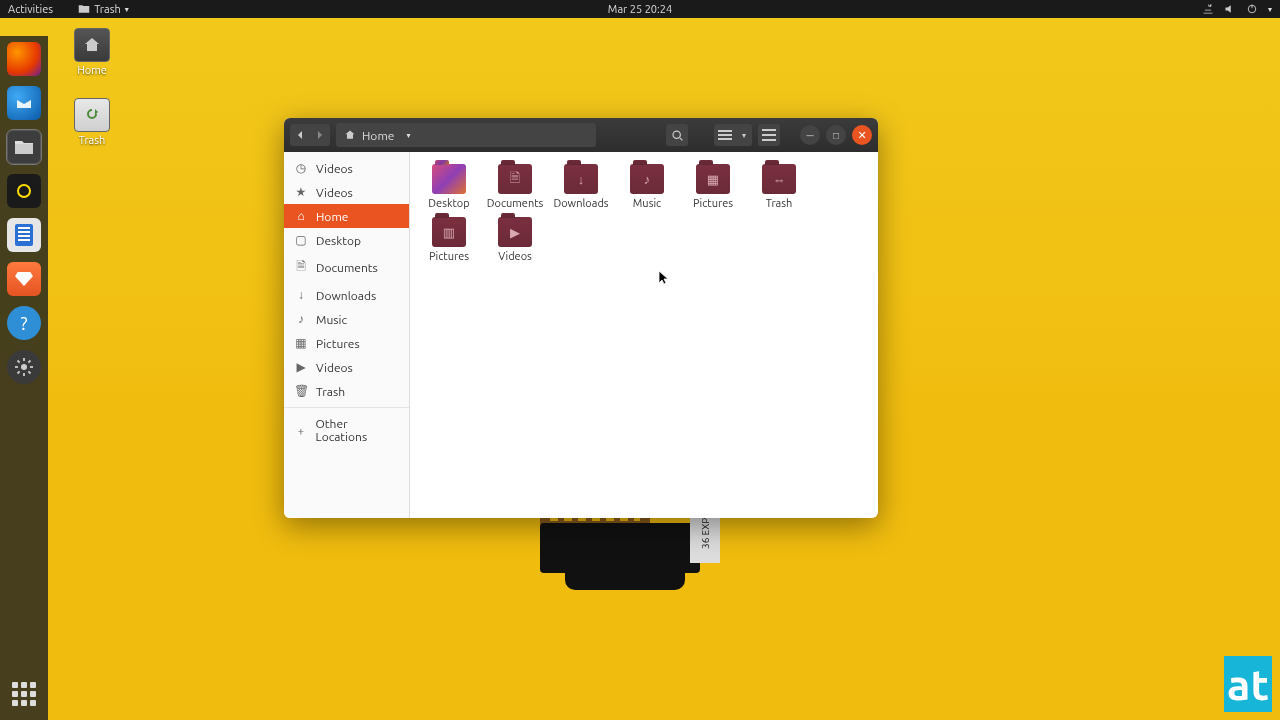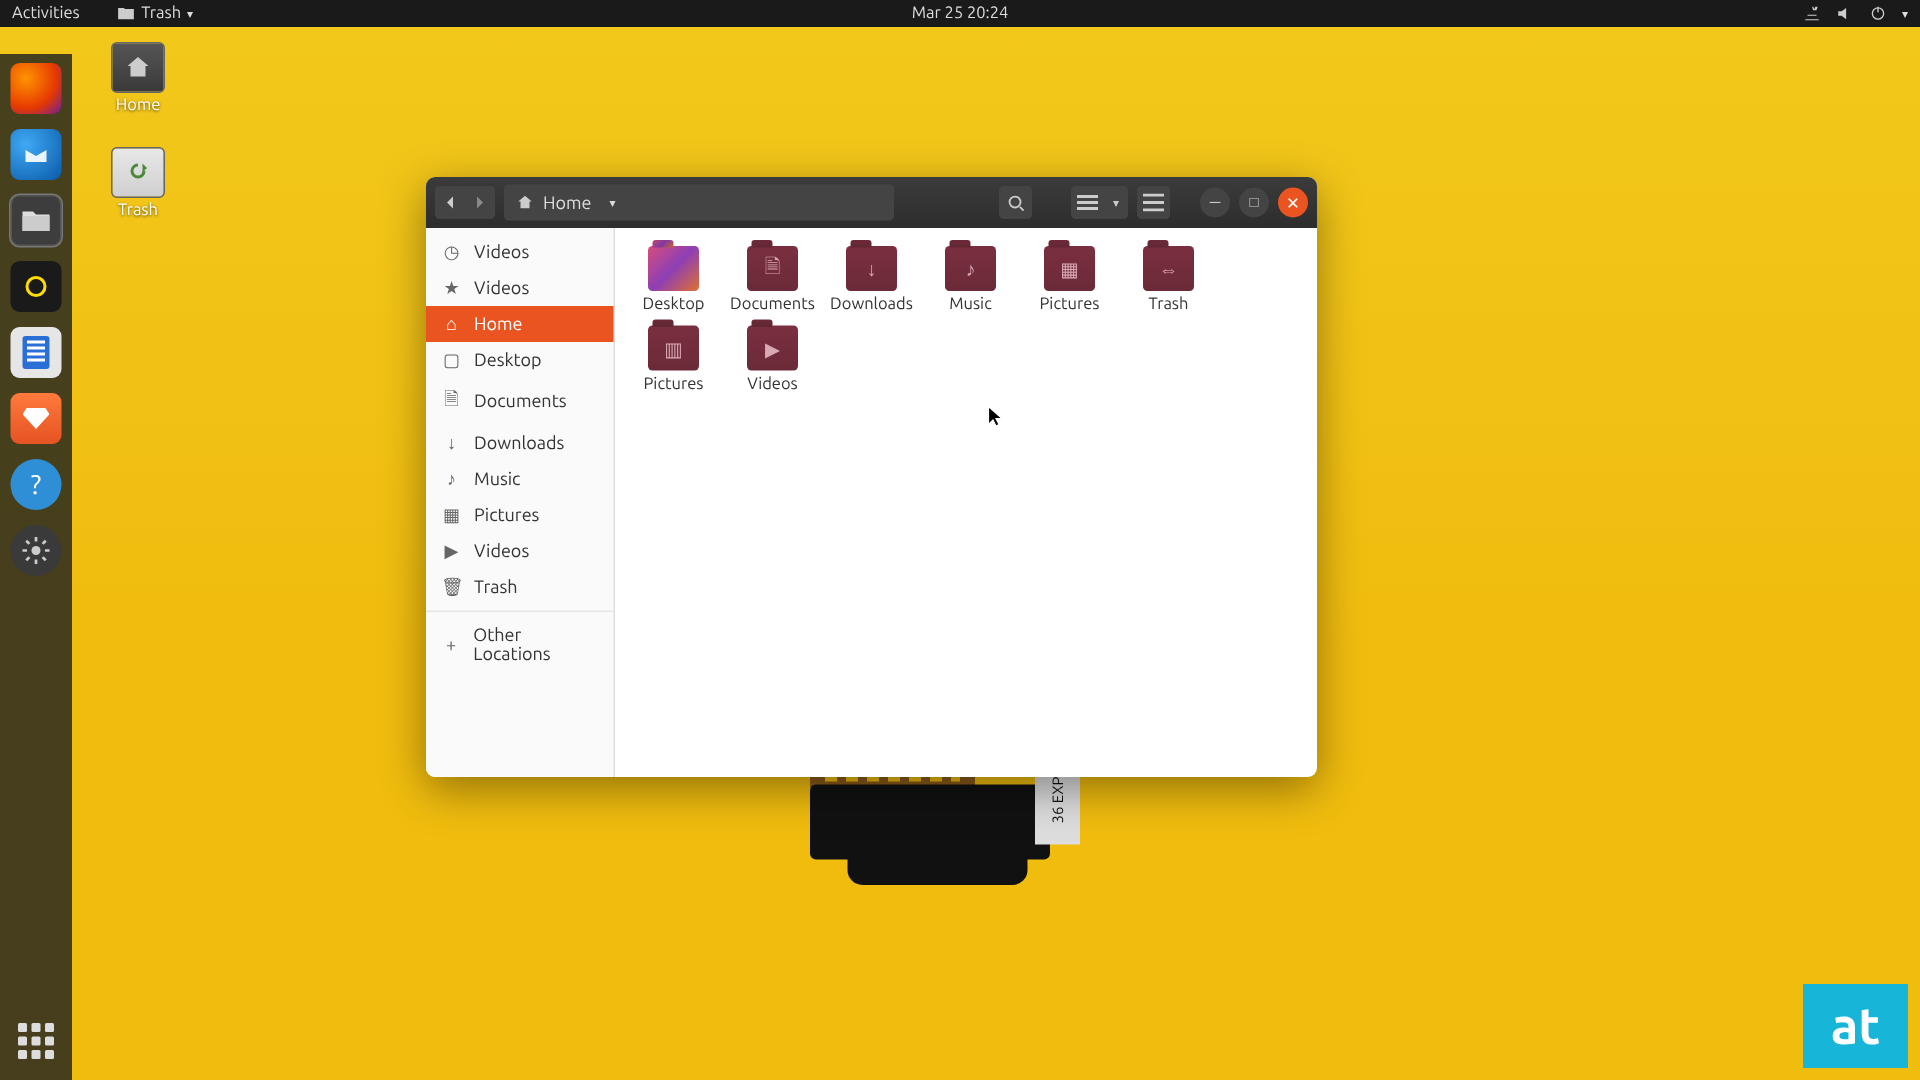--- a/index.html
+++ b/index.html
@@ -32,21 +32,21 @@
 .dock .software { background: linear-gradient(#ff7a3d,#e55323); }
 .dock .software span{ width:18px;height:14px;background:#fff;clip-path:polygon(15% 0,85% 0,100% 30%,50% 100%,0 30%);}
 .dock .help { background: #2f8fd6; border-radius:50%; }
 .dock .settings { background: #3a3a3a; border-radius:50%; }
 .dock .apps { margin-top: auto; margin-bottom: 14px; width:24px; height:24px; display:grid; grid-template-columns:repeat(3,1fr); grid-template-rows:repeat(3,1fr); gap:3px; cursor:pointer;}
 .dock .apps span { background:#ddd; border-radius:1px; }
 
 .desk-icon { position:absolute; width:60px; text-align:center; color:#fff; font-size:11px; cursor:pointer; text-shadow:0 1px 2px rgba(0,0,0,0.7);}
 .desk-icon .box { width:36px;height:34px;margin:0 auto 2px;background:linear-gradient(#555,#3a3a3a);border:1px solid #666;border-radius:4px;display:flex;align-items:center;justify-content:center;color:#ccc;font-size:16px;}
 
-.at-badge { position:absolute; right:8px; bottom:8px; width:70px; height:56px; background:#17b5d8; color:#fff; font-size:34px; font-weight:bold; display:flex; align-items:center; justify-content:center; }
+.at-badge { position:absolute; right:8px; bottom:8px; width:48px; height:56px; background:#17b5d8; color:#fff; font-size:43px; font-weight:bold; display:flex; align-items:center; justify-content:center; }
 
 .window { position: absolute; left: 284px; top: 100px; width: 594px; height: 400px; background:#fff; border-radius:6px; box-shadow: 0 8px 30px rgba(0,0,0,0.4); overflow:hidden; z-index:20; }
 .titlebar { height: 34px; background: linear-gradient(#3b3b3b,#2d2d2d); display:flex; align-items:center; padding:0 6px; gap:6px; }
 .tb-btn { width:22px; height:22px; background:#444; border-radius:3px; display:flex; align-items:center; justify-content:center; color:#ccc; font-size:12px; cursor:pointer; }
 .tb-btn.nav { width:20px; }
 .tb-group { display:flex; background:#444; border-radius:3px; }
 .tb-group .tb-btn { background:transparent; border-radius:0; }
 .path-box { display:flex; align-items:center; height:24px; background:#444; border-radius:3px; padding:0 8px; gap:6px; color:#ddd; font-size:12px; flex:0 0 auto; min-width:260px; cursor:pointer;}
 .spacer { flex:1; }
 .win-close { width:20px;height:20px;border-radius:50%;background:#e95420;color:#fff;display:flex;align-items:center;justify-content:center;font-size:11px;cursor:pointer;}

